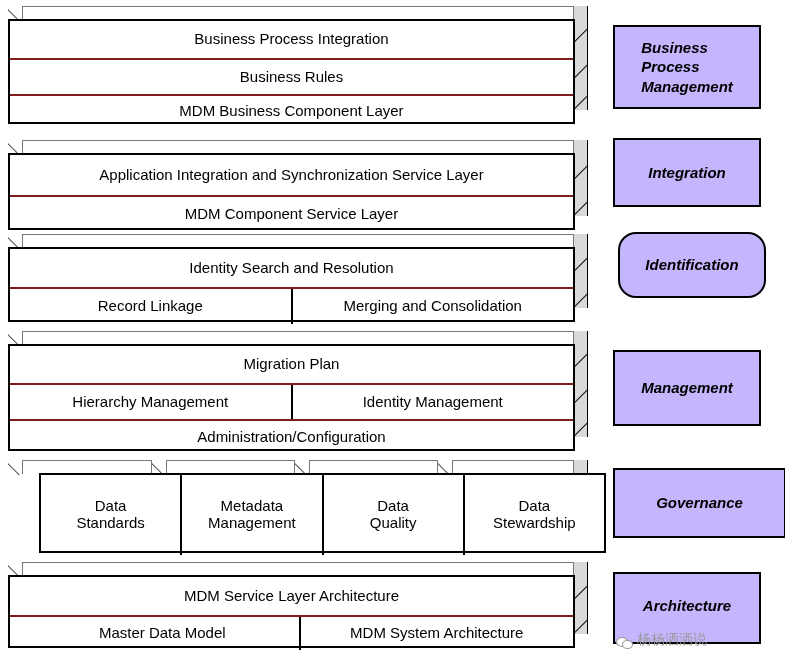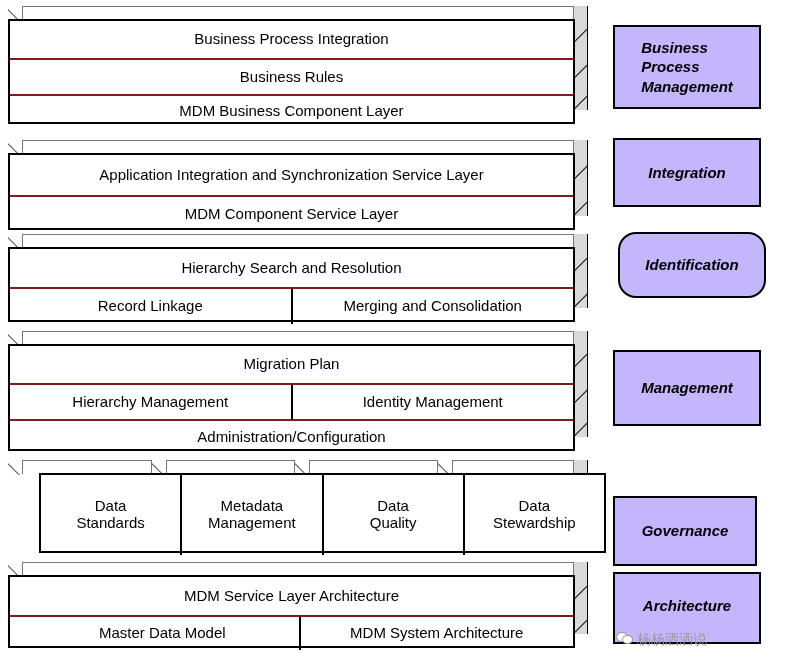--- a/index.html
+++ b/index.html
@@ -141,21 +141,21 @@
     line-height: 1.3;
     font-weight: bold;
   }
 
   
   #watermark {
     position: absolute;
     left: 616px;
     top: 631px;
     display: flex;
-    align-items: flex-start;
+    align-items: flex-end;
     gap: 5px;
     color: #9a9a9a;
     font-size: 14px;
     font-family: "DejaVu Sans", sans-serif;
     white-space: nowrap;
     pointer-events: none;
   }
   #watermark .wechat-glyph {
     display: inline-block;
     width: 16px;
@@ -230,21 +230,21 @@
     <div class="block-top" style="width:566px;">
       <div class="top-bevel"></div>
       <div class="top-face"></div>
     </div>
     <div class="block-side" style="left:566px; top:0px; width:14px; height:74px;">
       <div class="side-slice" style="top:0px; height:38px;"></div>
       <div class="side-slice" style="top:38px; height:36px;"></div>
     </div>
     <div class="block-front" style="top:13px; width:567px; height:75px;">
       <div class="row" style="top:0px; height:38px;">
-        <div class="cell">Hierarchy Search and Resolution</div>
+        <div class="cell">Identity Search and Resolution</div>
       </div>
       <div class="row divided-top" style="top:38px; height:37px;">
         <div class="cell">Record Linkage</div>
         <div class="cell">Merging and Consolidation</div>
       </div>
     </div>
   </div>
 
   <div class="block" style="top:331px; width:580px; height:120px;padding-left:40px;">
     <div class="block-top" style="width:566px;">
@@ -329,21 +329,21 @@
   <div class="label-box" style="left:613px; top:25px; width:148px; height:84px; white-space:pre-line;">Business
 Process
 Management</div>
 
   <div class="label-box" style="left:613px; top:138px; width:148px; height:69px;">Integration</div>
 
   <div class="label-box" style="left:618px; top:232px; width:148px; height:66px;border-radius:18px;">Identification</div>
 
   <div class="label-box" style="left:613px; top:350px; width:148px; height:76px;">Management</div>
 
-  <div class="label-box" style="left:613px; top:496px; width:144px; height:70px;">Governance</div>
+  <div class="label-box" style="left:613px; top:468px; width:173px; height:70px;">Governance</div>
 
   <div class="label-box" style="left:613px; top:572px; width:148px; height:72px; align-items:flex-start; padding-top:22px;">Architecture</div>
 
   <div id="watermark">
     <span class="wechat-glyph">
       <span class="b1"></span>
         <span class="b2"></span>
     </span>
     <span>杨杨洒洒说</span>
   </div>

